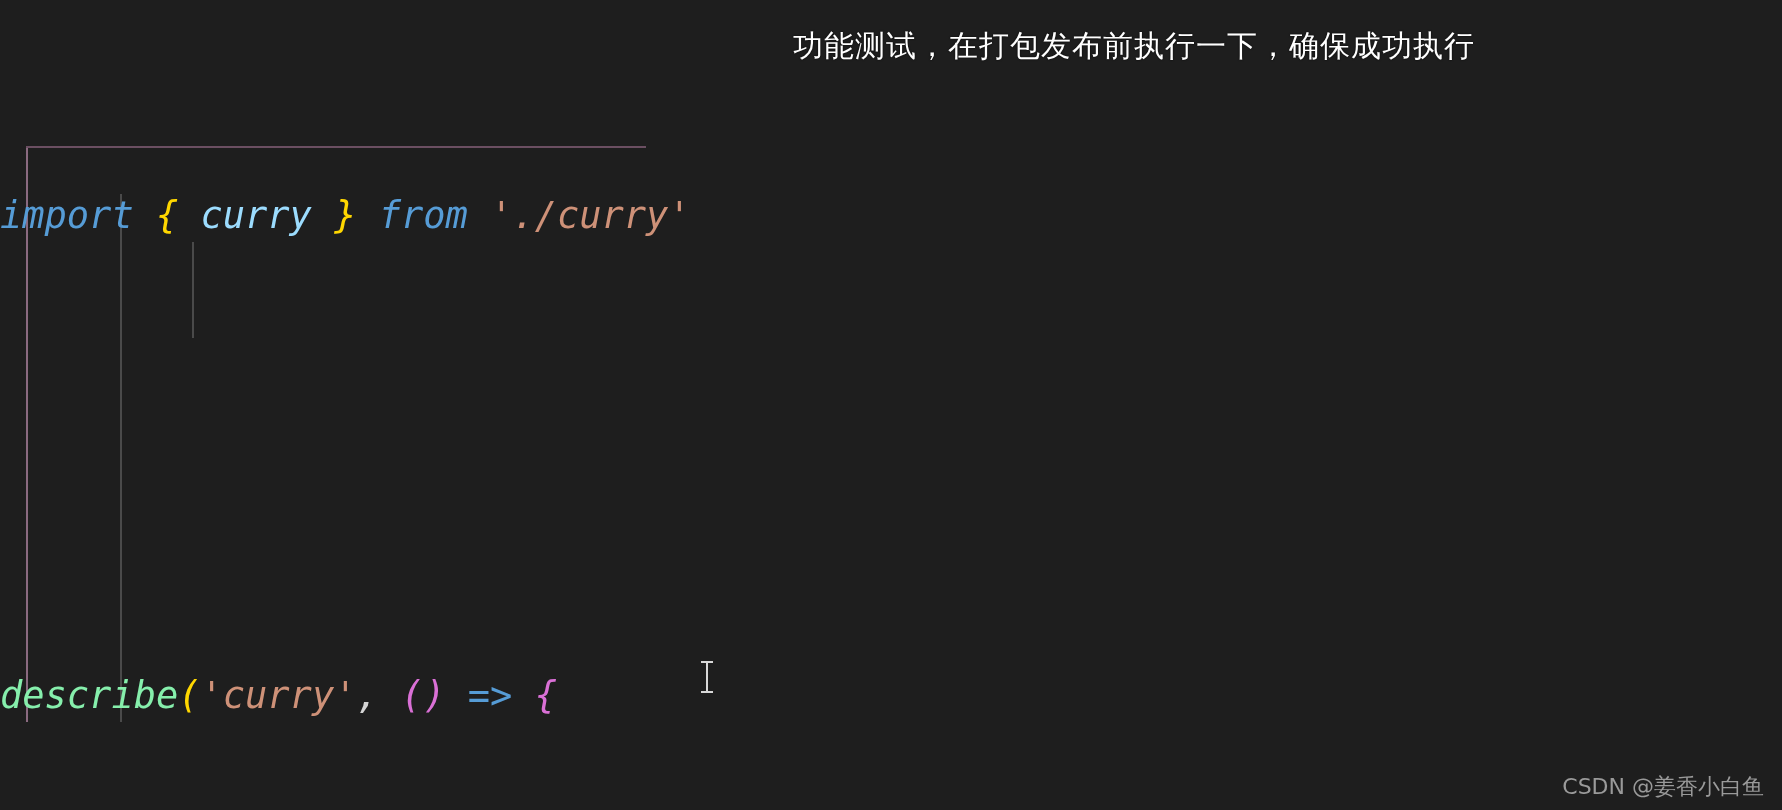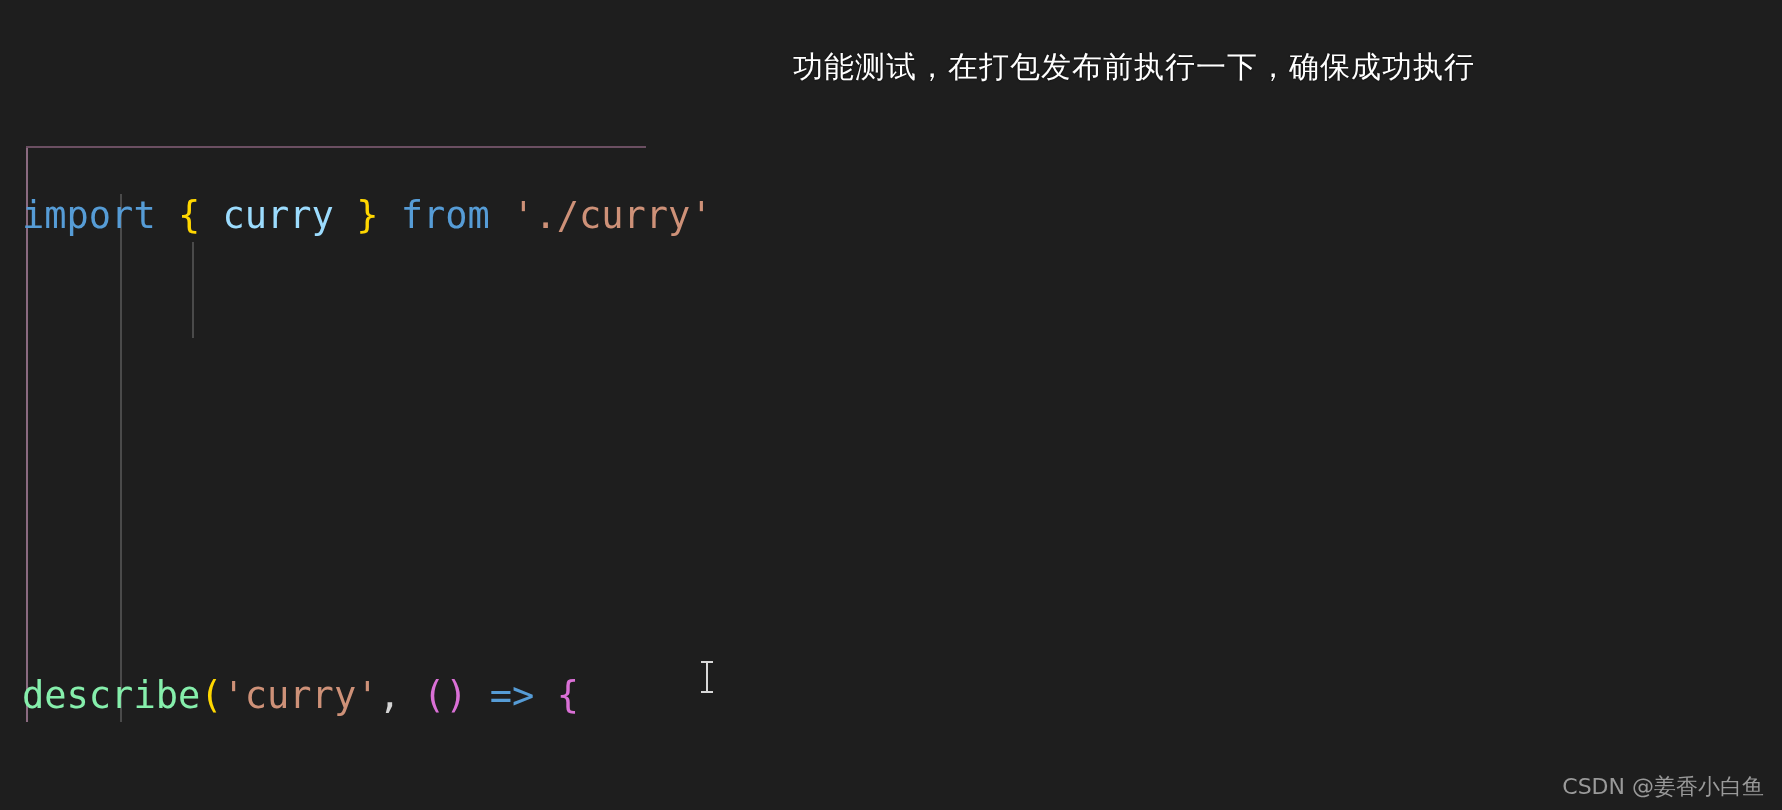--- a/index.html
+++ b/index.html
@@ -25,22 +25,22 @@
     height: 810px;
     font-size: 37px;
     line-height: 48px;
     letter-spacing: 0px;
     white-space: pre;
     color: #d4d4d4;
   }
   .line {
     position: relative;
     height: 48px;
-    padding-left: 22px;
     box-sizing: border-box;
+    font-style: italic;
   }
 
   
   .kw      { color: #569cd6; }   
   .id      { color: #9cdcfe; }   
   .str     { color: #ce9178; }   
   .op      { color: #d4d4d4; }   
   .b1      { color: #ffd700; }   
   .b2      { color: #da70d6; }   
   .arrow   { color: #569cd6; }
@@ -159,21 +159,21 @@
     
 
     
     
 
     
     
 
   </div>
 
-  <div id="annotation" style="left:793px; top:26px;margin-top:21px;">功能测试，在打包发布前执行一下，确保成功执行</div>
+  <div id="annotation" style="left:793px; top:26px;">功能测试，在打包发布前执行一下，确保成功执行</div>
 
   <div id="mouse-cursor" style="left:699px; top:660px;">
     <div class="cap-t"></div>
     <div class="stem"></div>
     <div class="cap-b"></div>
   </div>
 
   <div id="watermark">CSDN @姜香小白鱼</div>
 
 </div>

